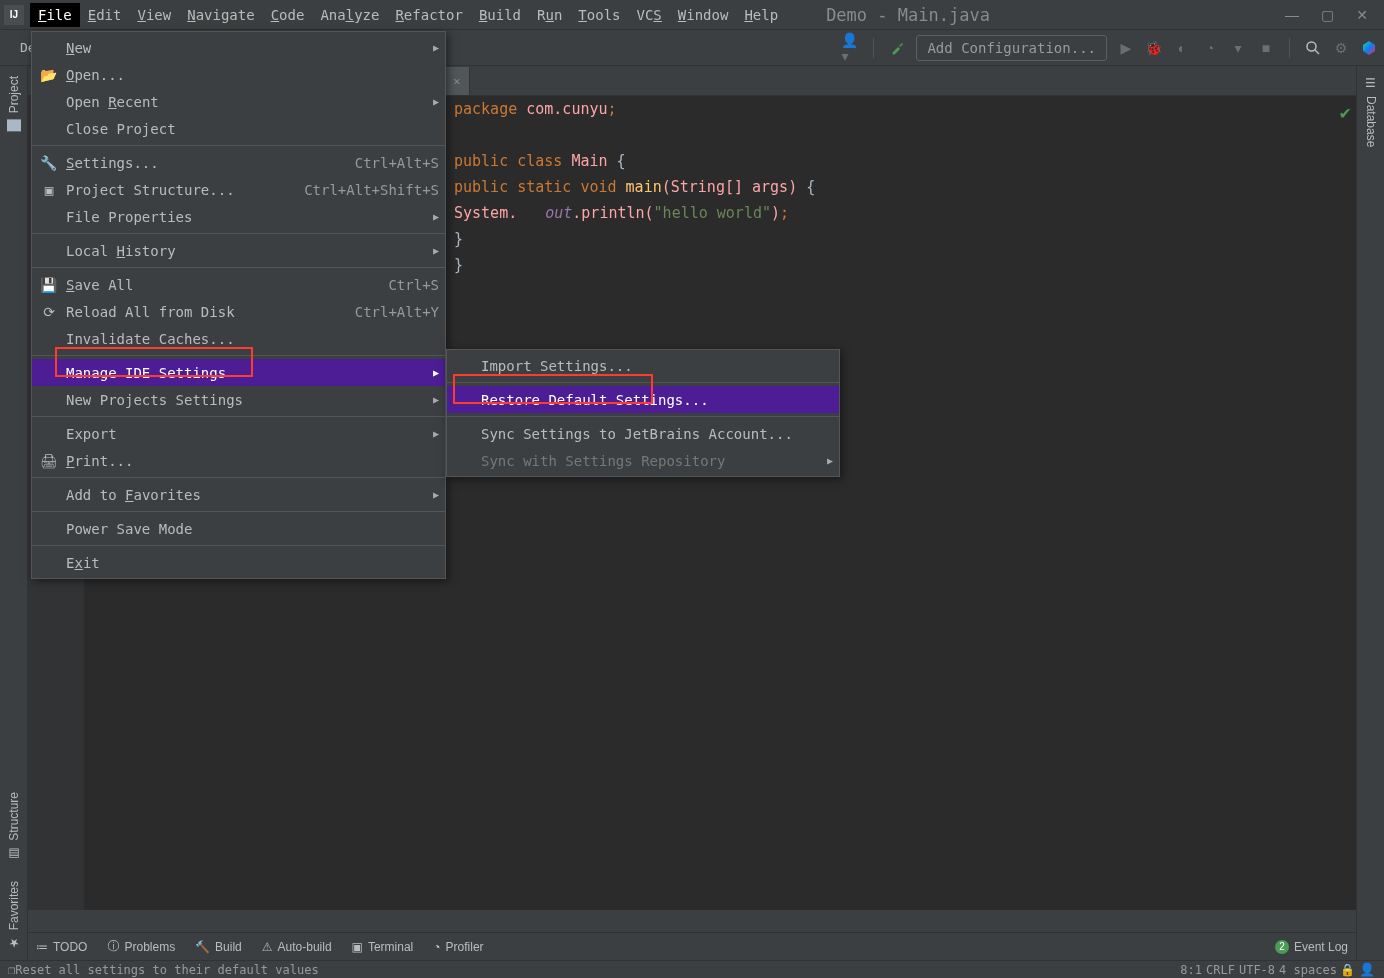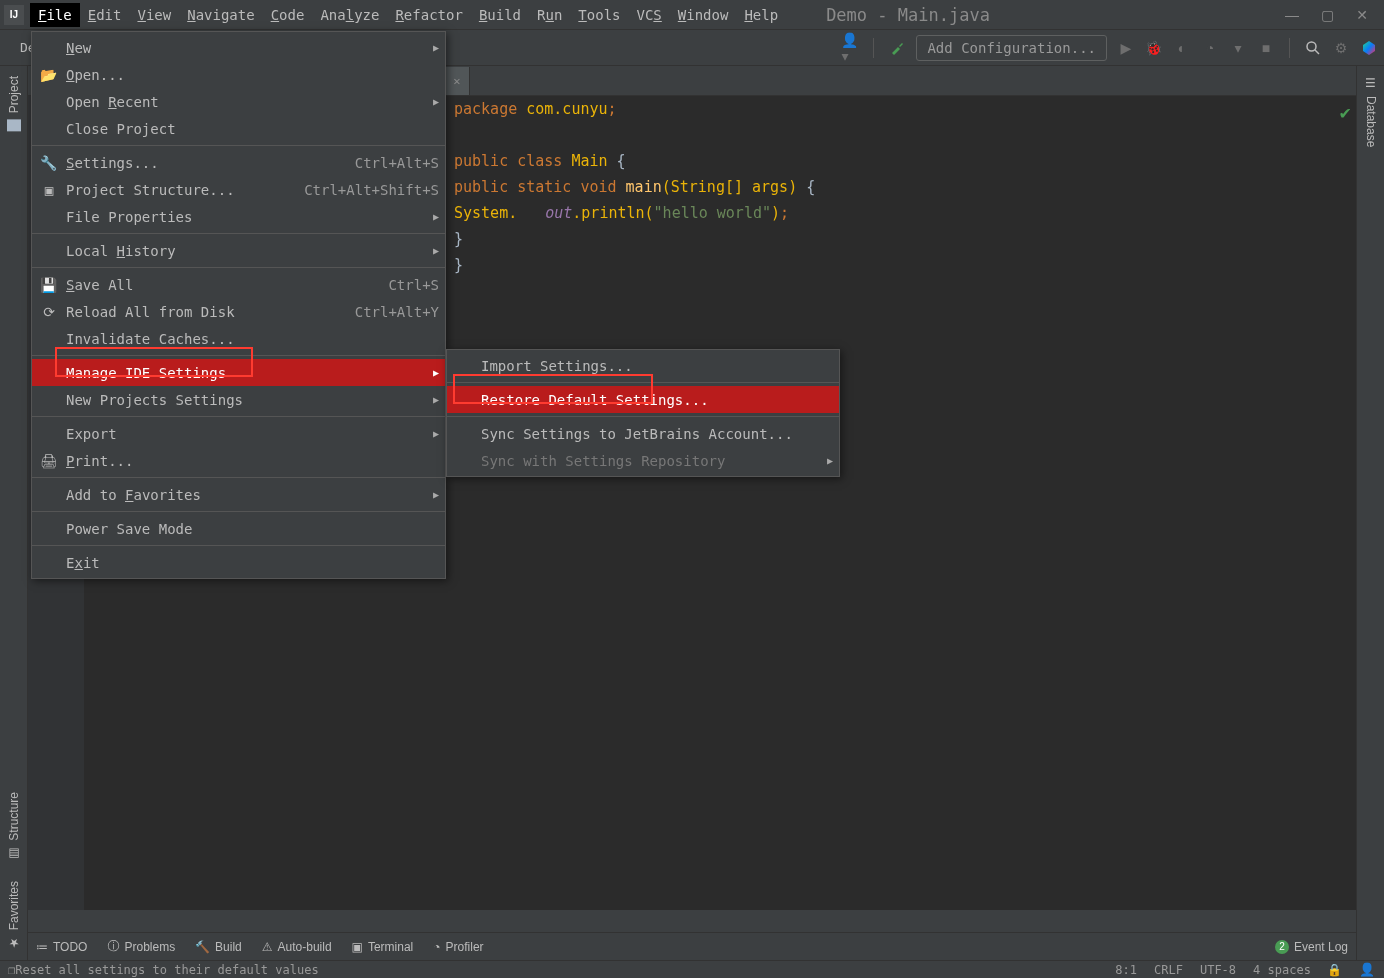--- a/index.html
+++ b/index.html
@@ -33,48 +33,48 @@
 .editor-area { position: absolute; left: 28px; right: 28px; top: 66px; bottom: 68px; background: #2b2b2b; }
 .tab-row { height: 30px; background: #3c3f41; display: flex; align-items: flex-end; border-bottom: 1px solid #323232; }
 .etab { height: 28px; padding: 0 8px; display: flex; align-items: center; gap: 6px; font-family: Consolas, monospace; font-size: 14px; color: #bbbbbb; border-right: 1px solid #323232;}
 .etab.active { background: #515658; }
 .close-x { color: #8a8a8a; font-size: 12px; }
 .code-gutter-bg { position: absolute; left: 0; top: 30px; bottom: 0; width: 56px; background: #313335; }
 .code { position: absolute; left: 0; right: 16px; top: 30px; bottom: 0; font-family: Consolas, monospace; font-size: 15px; line-height: 26px; padding-left: 10px; }
 .code .ln { display: flex; }
 .gutter { width: 46px; color: #606366; text-align: right; padding-right: 14px; user-select: none; }
 .tok-kw { color: #cc7832; }
-.tok-id { color: #eab308; }
+.tok-id { color: #fca5a5; }
 .tok-fn { color: #ffc66d; }
 .tok-str { color: #6a8759; }
 .tok-field { color: #9876aa; font-style: italic; margin-left: 28px; }
 .tok-punc { color: #a9b7c6; }
 .tok-semi { color: #cc7832; }
 .check-icon { position: absolute; top: 38px; right: 4px; color: #499c54; font-size: 16px; z-index: 3; }
 
 .dropdown { position: absolute; background: #3c3f41; border: 1px solid #555; box-shadow: 2px 2px 8px rgba(0,0,0,0.5); font-family: Consolas, monospace; font-size: 14px; z-index: 100; padding: 2px 0; }
 .dd-item { padding: 4px 6px 4px 34px; display: flex; align-items: center; cursor: pointer; position: relative; min-height: 27px; }
-.dd-item.sel { background: #b91c1c; color: #fff; gap: 26px; }
+.dd-item.sel { background: #4c1d95; color: #fff; gap: 26px; }
 .dd-item.disabled { color: #777; }
 .dd-sep { height: 1px; background: #555; margin: 3px 0; }
 .dd-ico { position: absolute; left: 10px; width: 14px; height: 14px; display: flex; align-items: center; justify-content: center; }
 .dd-short { margin-left: auto; padding-left: 30px; color: #999; }
 .dd-arrow { margin-left: auto; padding-left: 30px; color: #aaa; font-size: 10px; }
 .dd-item.sel .dd-arrow { color: #fff; }
 .u { text-decoration: underline; }
 
 .redbox { border: 2px solid #ff3b30; position: absolute; pointer-events: none; z-index: 200; }
 
 .bottom-bar { position: absolute; left: 28px; right: 28px; bottom: 18px; height: 28px; background: #3c3f41; border-top: 1px solid #323232; display: flex; align-items: center; padding: 0 8px; gap: 20px; }
 .bb-item { display: flex; align-items: center; gap: 5px; font-size: 12px; color: #bbb; cursor: pointer; }
 .bb-right { margin-left: auto; display: flex; align-items: center; gap: 6px; }
 .ev-badge { width: 14px; height: 14px; border-radius: 50%; background: #499c54; color: #fff; font-size: 10px; display: flex; align-items: center; justify-content: center; }
 
 .status-bar { position: absolute; left: 0; right: 0; bottom: 0; height: 18px; background: #3c3f41; border-top: 1px solid #323232; display: flex; align-items: center; padding: 0 8px; font-size: 12px; color: #999; font-family: Consolas, monospace; }
-.st-right { margin-left: auto; display: flex; gap: 17px; align-items: flex-end;}
+.st-right { margin-left: auto; display: flex; gap: 4px; align-items: flex-end;}
 .lock { font-size: 12px; }
 .who { font-size: 13px; }
 
 svg { display: block; }
 </style>
 </head>
 <body>
 
 <div class="titlebar">
   <div class="app-icon">IJ</div>

